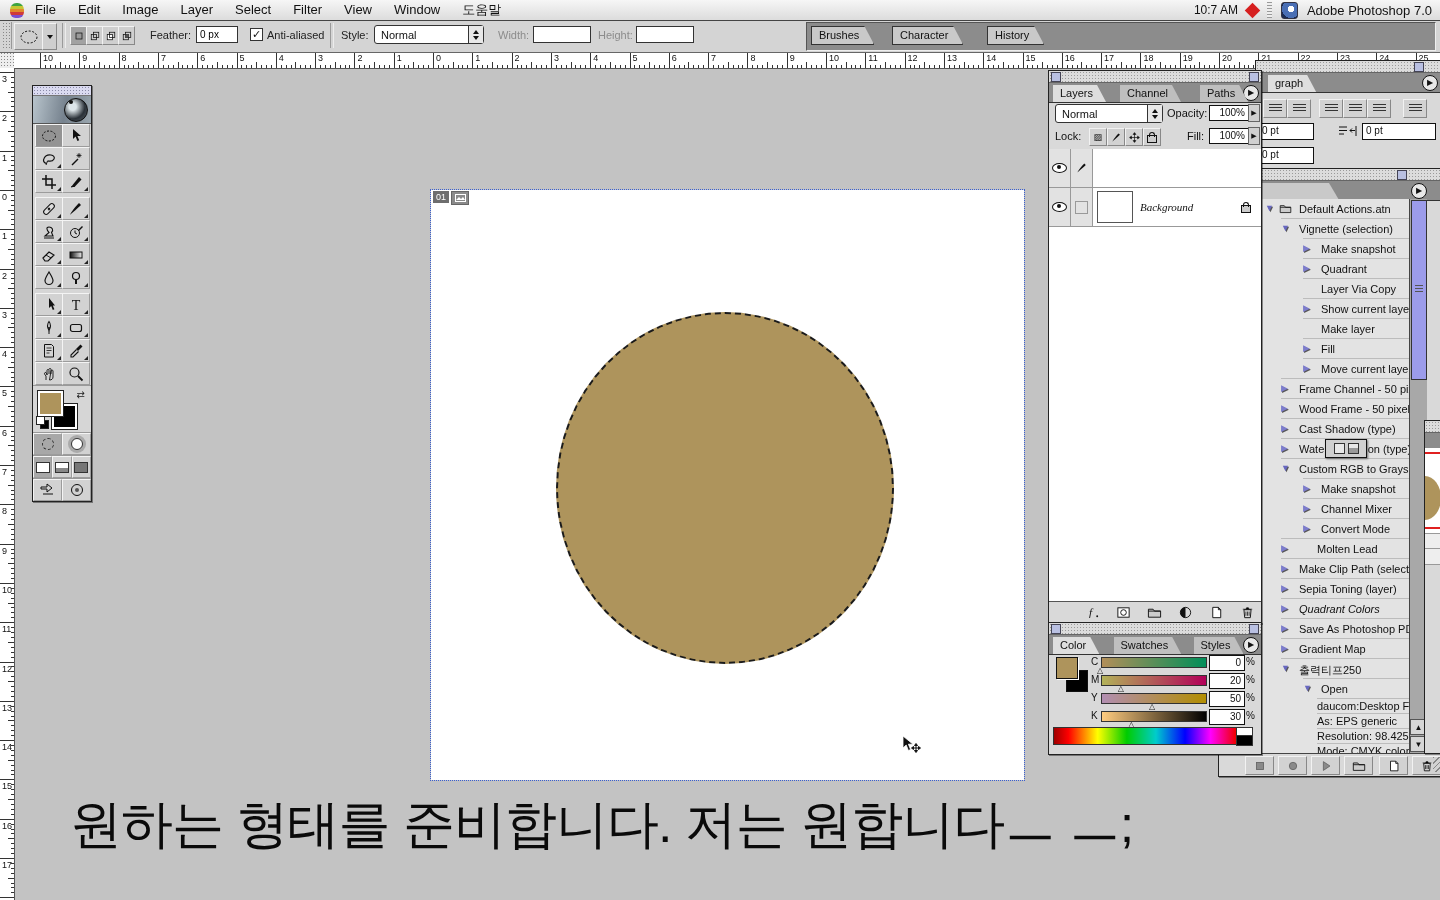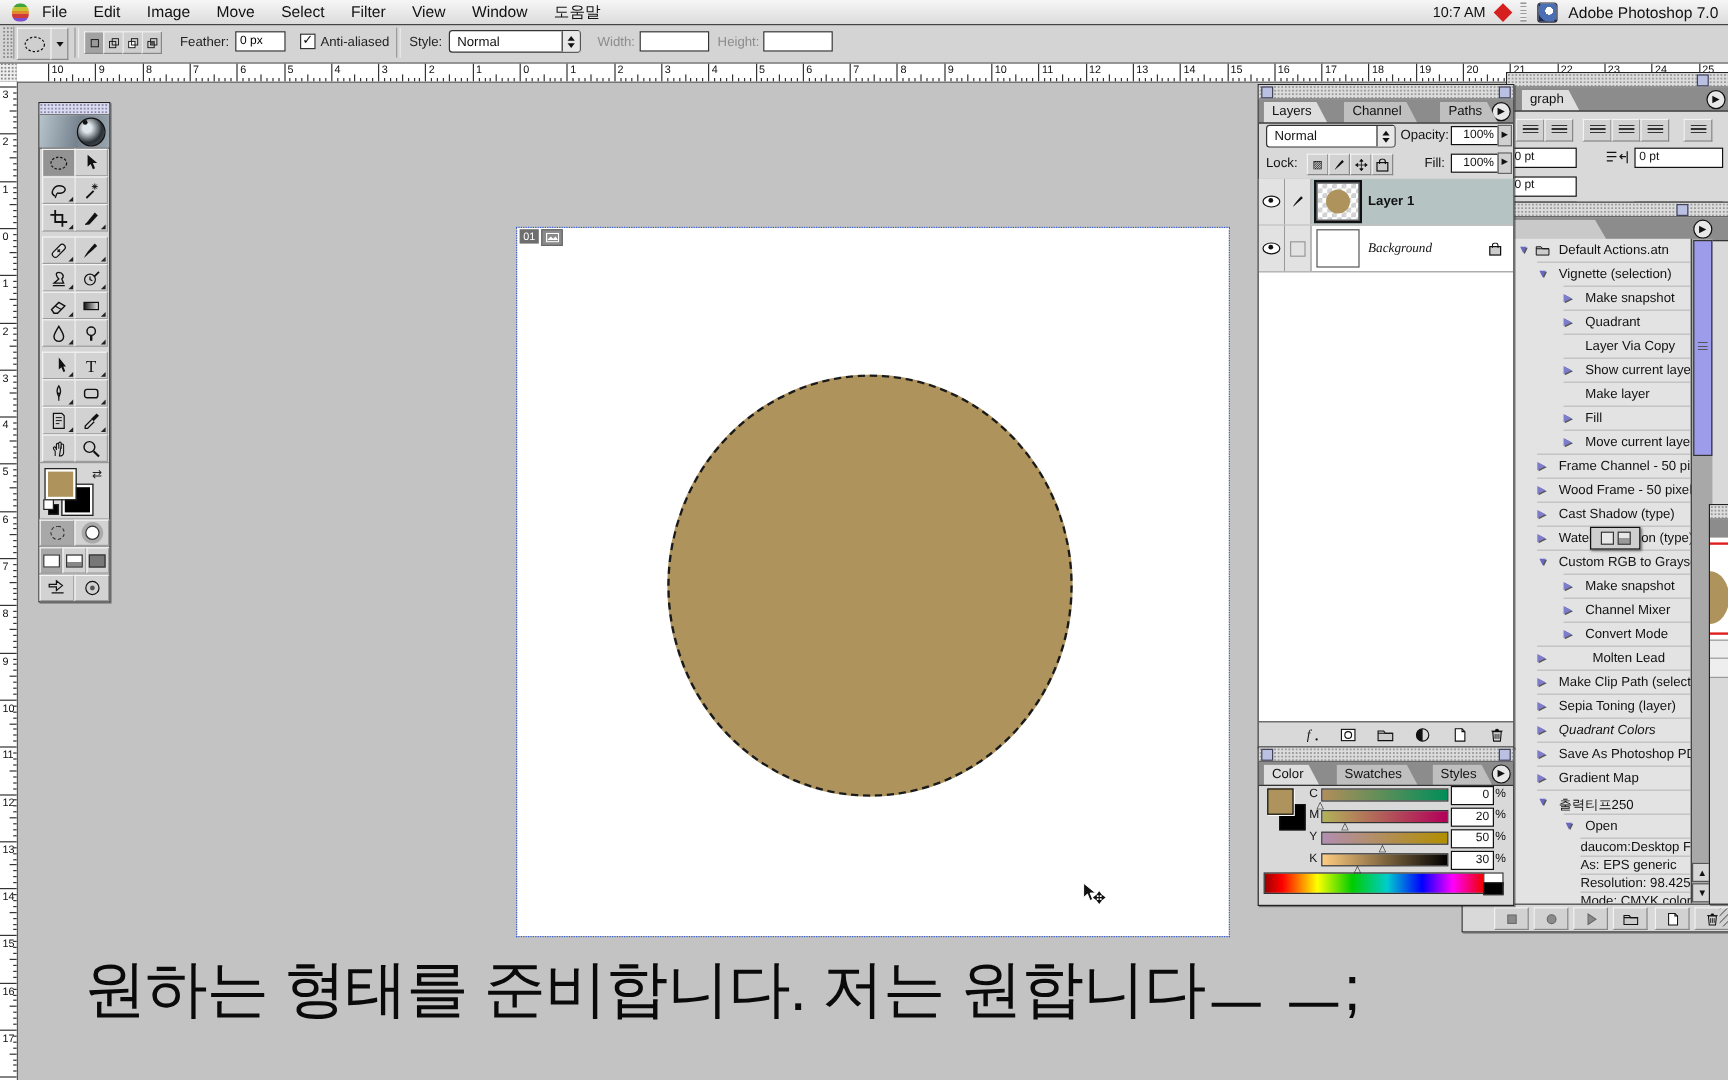--- a/index.html
+++ b/index.html
@@ -191,21 +191,21 @@
   .redline{position:absolute;left:0;width:100%;height:2px;background:#e02020}
   #nav-rows{position:absolute;left:0;top:112px;width:100%;height:30px;background:#eee;
             border-top:1px solid #999;border-bottom:1px solid #999}
   #nav-rows::after{content:"";position:absolute;left:0;top:14px;width:100%;height:1px;background:#999}
 </style>
 </head>
 <body>
 
 <div id="menubar">
   <div id="apple"></div>
-  <div id="menu-items"><span class="menu-item">File</span><span class="menu-item">Edit</span><span class="menu-item">Image</span><span class="menu-item">Move</span><span class="menu-item">Select</span><span class="menu-item">Filter</span><span class="menu-item">View</span><span class="menu-item">Window</span><span class="menu-item">도움말</span></div>
+  <div id="menu-items"><span class="menu-item">File</span><span class="menu-item">Edit</span><span class="menu-item">Image</span><span class="menu-item">Layer</span><span class="menu-item">Select</span><span class="menu-item">Filter</span><span class="menu-item">View</span><span class="menu-item">Window</span><span class="menu-item">도움말</span></div>
   <div id="mb-right">
     <span id="clock">10:7 AM</span>
     <span id="red-diamond"></span>
     <span id="mb-sep"></span>
     <span id="ps-appicon"></span>
     <span id="app-name">Adobe Photoshop 7.0</span>
   </div>
 </div>
 
 <div id="optionsbar">
@@ -255,20 +255,25 @@
     <span class="txt">Normal</span>
     <span id="dd-arrows">
         <span class="tri-up"></span>
         <span class="tri-dn"></span>
       </span>
   </div>
   <span class="ob-label dis" style="left:498px">Width:</span>
   <input class="ob-field" style="left: 533px; width: 50px;">
   <span class="ob-label dis" style="left:598px">Height:</span>
   <input class="ob-field" style="left: 636px; width: 50px;">
+  <div id="palette-well">
+      <span class="well-tab" style="left: 4px;">Brushes</span>
+      <span class="well-tab" style="left: 85px;">Character</span>
+      <span class="well-tab" style="left: 180px;">History</span>
+    </div>
 </div>
 
 <div id="ruler-corner"></div>
 <div id="ruler-h">
     <div class="rh-tick" style="left: 26px; height: 16px;"></div>
     <span class="rh-lab" style="left: 29px;">10</span>
     <div class="rh-tick" style="left: 30.9125px; height: 3px;"></div>
     <div class="rh-tick" style="left: 35.825px; height: 3px;"></div>
     <div class="rh-tick" style="left: 40.7375px; height: 3px;"></div>
     <div class="rh-tick" style="left: 45.65px; height: 6px;"></div>
@@ -1112,21 +1117,21 @@
         <span class="alab" style="left: 102px;">Channel Mixer</span>
         <div class="sep" style="left: 84px; top: -1px;"></div>
       </div>
       <div class="arow" style="height: 20px;">
         <span class="arrow" style="left: 84px;">▶</span>
         <span class="alab" style="left: 102px;">Convert Mode</span>
         <div class="sep" style="left: 84px; top: -1px;"></div>
       </div>
       <div class="arow" style="height: 20px;">
         <span class="arrow" style="left: 62px;">▶</span>
-        <span class="alab" style="left: 76px; padding-left: 32px;">Molten Lead</span>
+        <span class="alab" style="left: 66px; padding-left: 32px;">Molten Lead</span>
         <div class="sep" style="left: 62px; top: -1px;"></div>
       </div>
       <div class="arow" style="height: 20px;">
         <span class="arrow" style="left: 62px;">▶</span>
         <span class="alab" style="left: 80px;">Make Clip Path (selectio...</span>
         <div class="sep" style="left: 62px; top: -1px;"></div>
       </div>
       <div class="arow" style="height: 20px;">
         <span class="arrow" style="left: 62px;">▶</span>
         <span class="alab" style="left: 80px;">Sepia Toning (layer)</span>
@@ -1279,24 +1284,20 @@
   </div>
   <div id="lp-rows">
       <div class="lrow">
         <div class="lcell">
           <span class="eye"></span>
         </div>
         <div class="lcell">
           <svg width="12" height="12" viewBox="0 0 16 16">
             <path d="M2 14c1-3 6-9 9-12l2 2c-3 3-9 8-11 10z" fill="#111"></path>
           </svg>
-        </div>
-        <div class="lmain" style="background: rgb(181, 195, 195);">
-          <div class="lthumb checker"></div>
-          <span class="lname" style="font-weight: bold;">Layer 1</span>
         </div>
       </div>
       <div class="lrow">
         <div class="lcell">
           <span class="eye"></span>
         </div>
         <div class="lcell">
           <span style="width: 11px; height: 11px; border: 1px solid rgb(153, 153, 153);"></span>
         </div>
         <div class="lmain">

